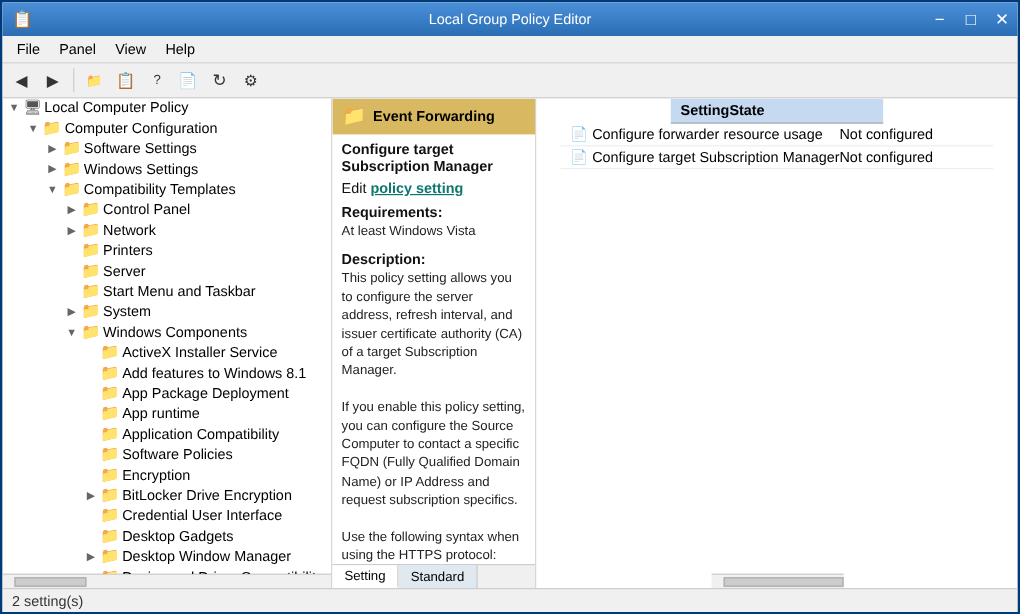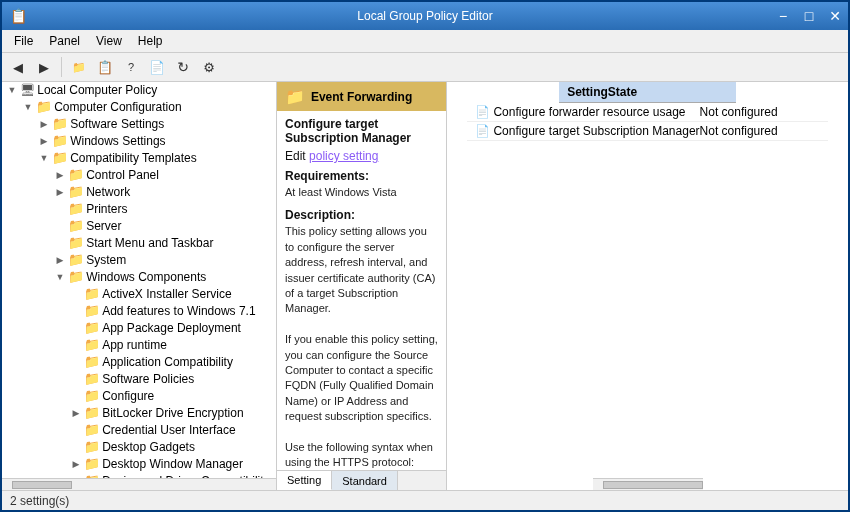--- a/index.html
+++ b/index.html
@@ -120,21 +120,21 @@
       font-weight: bold;
       display: flex; align-items: center; gap: 6px;
     }
     .middle-content {
       flex: 1;
       padding: 6px 8px;
       overflow-y: auto;
       color: #111;
     }
     .policy-title { font-weight: bold; font-size: 12px; margin-bottom: 4px; }
-    .policy-link { color: #8b5cf6; text-decoration: underline; cursor: pointer; }
+    .policy-link { color: #0f766e; text-decoration: underline; cursor: pointer; font-weight: bold; }
     .section-label { font-weight: bold; margin-top: 6px; margin-bottom: 2px; }
     .section-text { font-size: 11px; line-height: 1.4; color: #222; }
     .tab-bar {
       display: flex;
       border-top: 1px solid #ccc;
       background: #f0f0f0;
       min-height: 20px;
     }
     .tab {
       padding: 2px 10px;
@@ -318,21 +318,21 @@
 
       <div class="tree-node" style="padding-left:66px;">
         <span class="tree-expand" style="visibility:hidden;">▶</span>
         <span class="folder-icon">📁</span>
         <span class="tree-label">ActiveX Installer Service</span>
       </div>
 
       <div class="tree-node" style="padding-left:66px;">
         <span class="tree-expand" style="visibility:hidden;">▶</span>
         <span class="folder-icon">📁</span>
-        <span class="tree-label">Add features to Windows 7.1</span>
+        <span class="tree-label">Add features to Windows 8.1</span>
       </div>
 
       <div class="tree-node" style="padding-left:66px;">
         <span class="tree-expand" style="visibility:hidden;">▶</span>
         <span class="folder-icon">📁</span>
         <span class="tree-label">App Package Deployment</span>
       </div>
 
       <div class="tree-node" style="padding-left:66px;">
         <span class="tree-expand" style="visibility:hidden;">▶</span>
@@ -348,21 +348,21 @@
 
       <div class="tree-node" style="padding-left:66px;">
         <span class="tree-expand" style="visibility:hidden;">▶</span>
         <span class="folder-icon">📁</span>
         <span class="tree-label">Software Policies</span>
       </div>
 
       <div class="tree-node" style="padding-left:66px;">
         <span class="tree-expand" style="visibility:hidden;">▶</span>
         <span class="folder-icon">📁</span>
-        <span class="tree-label">Configure</span>
+        <span class="tree-label">Encryption</span>
       </div>
 
       <div class="tree-node" style="padding-left:66px;">
         <span class="tree-expand">▶</span>
         <span class="folder-icon">📁</span>
         <span class="tree-label">BitLocker Drive Encryption</span>
       </div>
 
       <div class="tree-node" style="padding-left:66px;">
         <span class="tree-expand" style="visibility:hidden;">▶</span>

